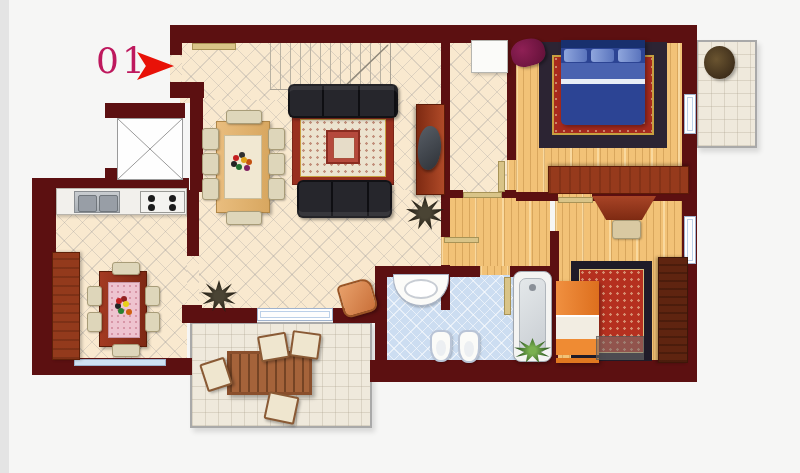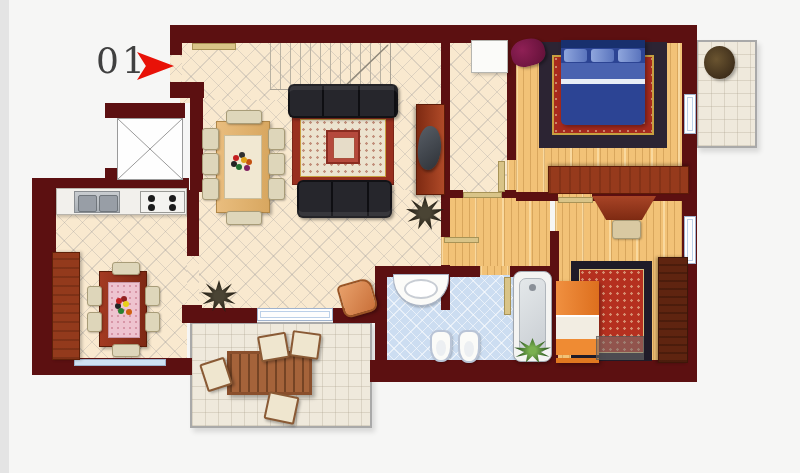--- a/index.html
+++ b/index.html
@@ -36,21 +36,21 @@
   .chair{position:absolute;background:#ded6ba;border:1px solid #a89c78;border-radius:3px;
     box-shadow:1px 1px 2px rgba(0,0,0,.25);}
   .tchair{position:absolute;background:#efe6cf;border:2px solid #8a5a35;border-radius:2px;
     box-shadow:2px 2px 3px rgba(0,0,0,.3);}
   .plant{position:absolute;
     clip-path:polygon(50% 0%,59% 32%,86% 11%,68% 40%,100% 38%,72% 56%,96% 75%,64% 66%,68% 100%,50% 72%,32% 98%,36% 66%,4% 76%,28% 56%,0% 38%,32% 40%,13% 10%,41% 32%);
     background:radial-gradient(circle,#4a4434 20%,#211c12 70%);}
   .white-fixture{position:absolute;background:#fbfbf8;border:2px solid #b9c4d6;box-sizing:border-box;
     box-shadow:1px 1px 2px rgba(0,0,0,.2);}
   #unit-label{position:absolute;left:96px;top:40px;
-    font-family:"DejaVu Serif", serif;font-size:36px;letter-spacing:3px;color:#404040;}
+    font-family:"DejaVu Serif", serif;font-size:36px;letter-spacing:3px;color:#be185d;}
   #unit-arrow{position:absolute;left:137px;top:52px;width:37px;height:28px;background:#e81208;
     clip-path:polygon(0 0,100% 50%,0 100%,24% 50%);}
 </style>
 </head>
 <body>
 
 <div class="abs" style="left:0;top:0;width:800px;height:473px;">
 
   <div class="abs" style="left:0;top:0;width:9px;height:473px;background:#e4e4e4;"></div>
 

